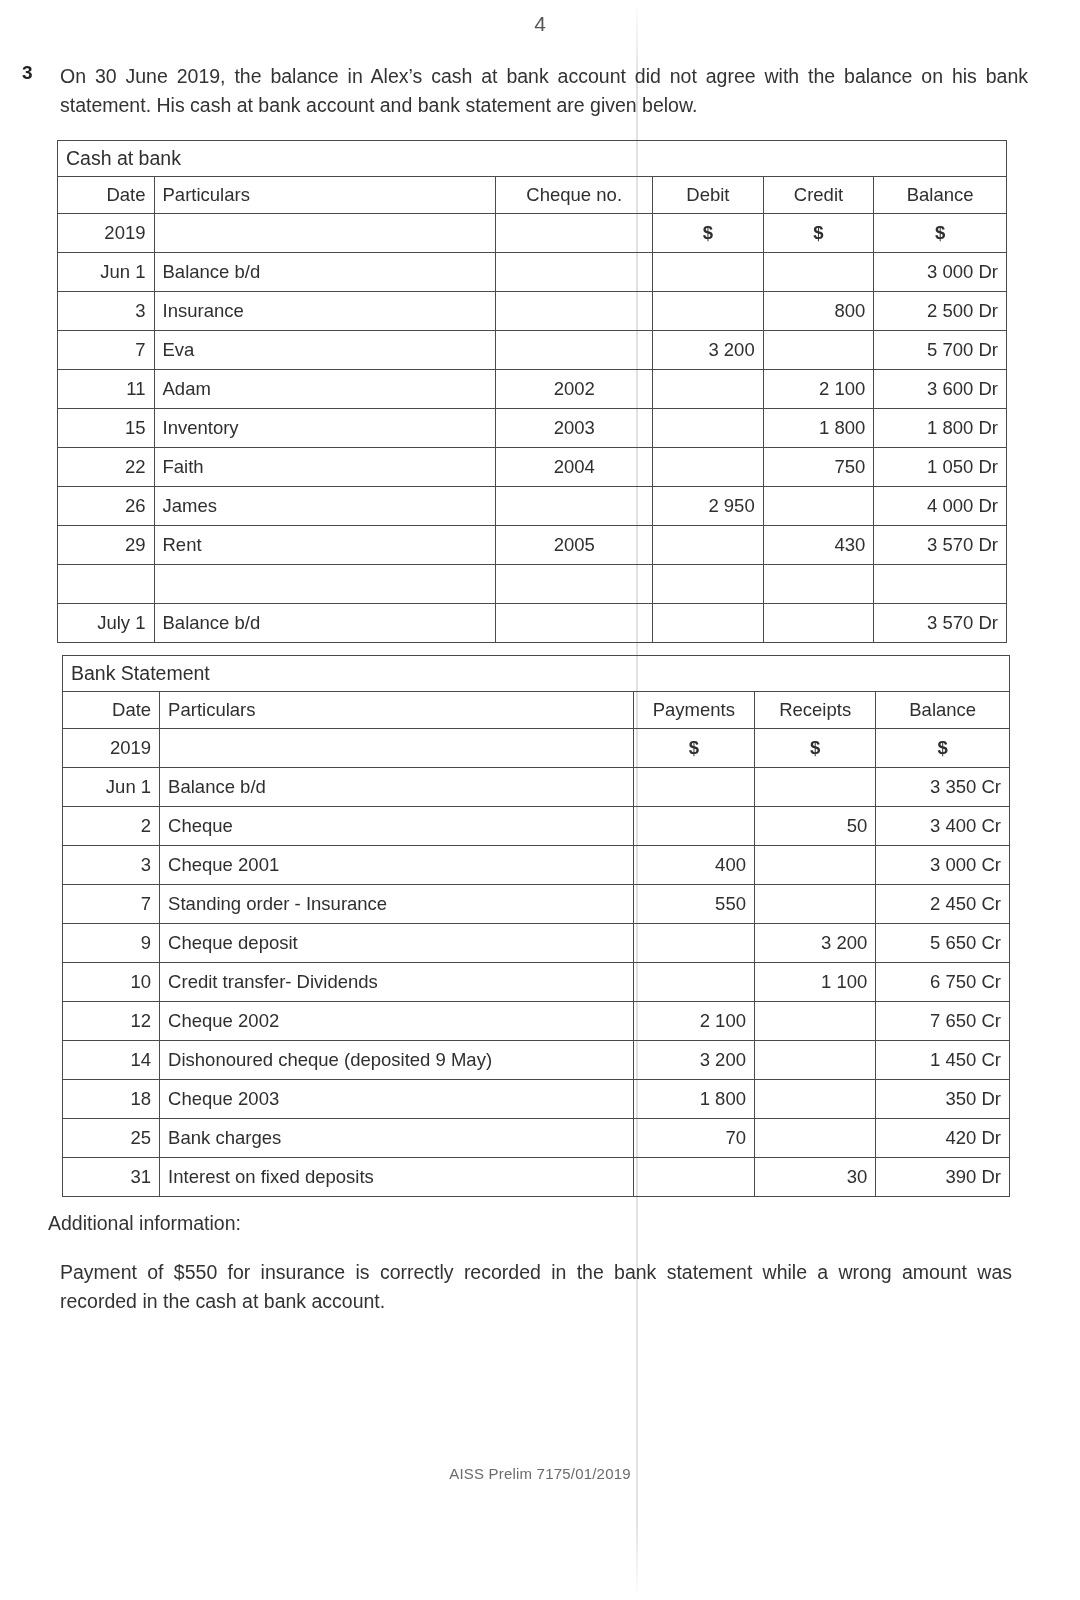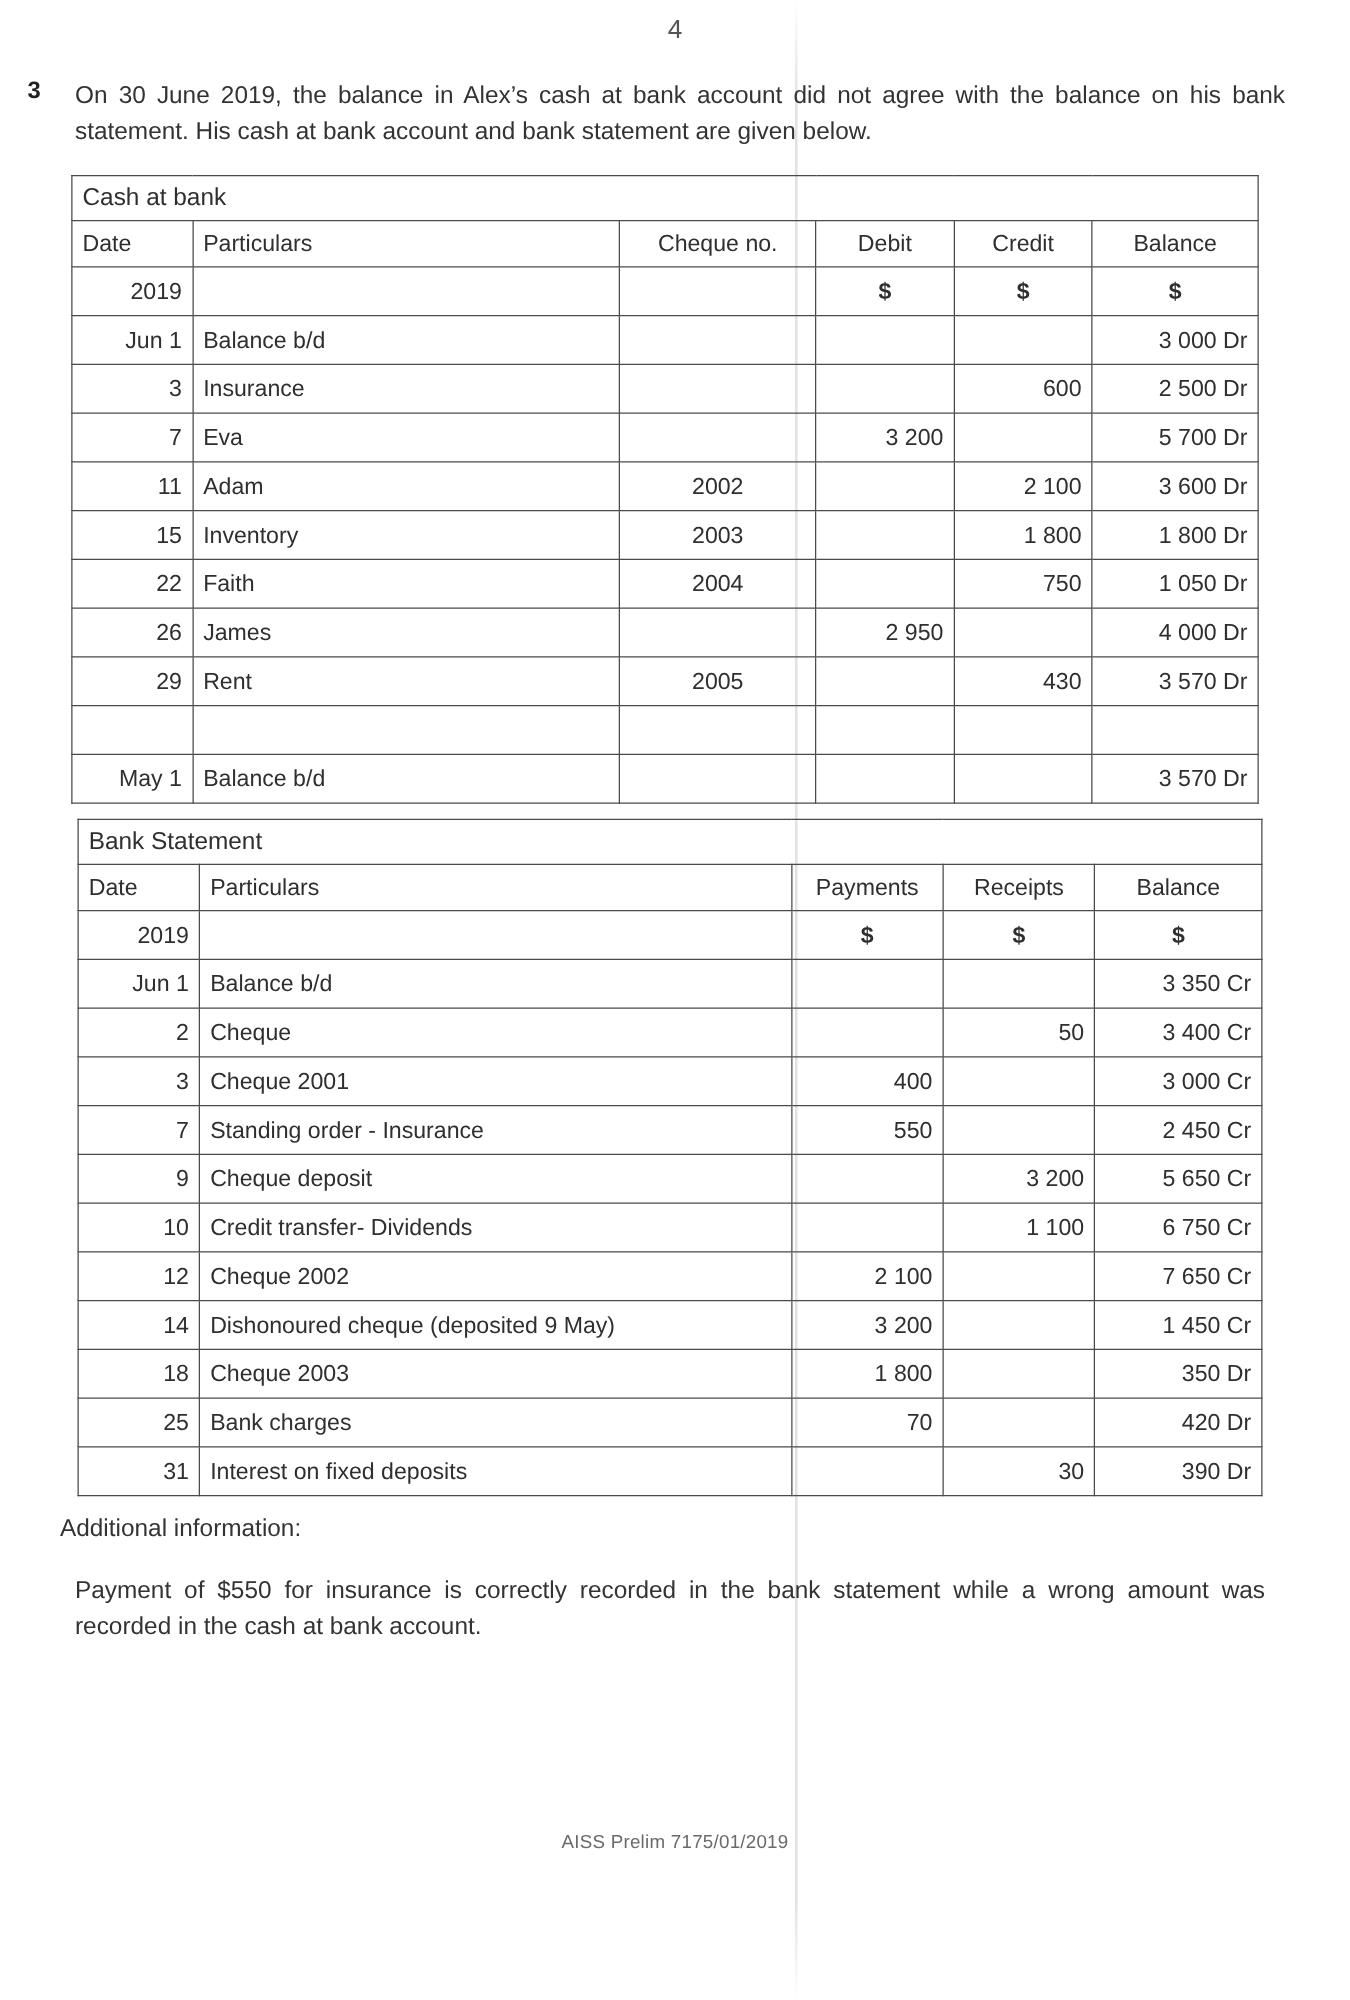--- a/index.html
+++ b/index.html
@@ -86,21 +86,21 @@
   .hdr td {
     font-weight: bold;
     height: 36px;
   }
   .c-date   { width: 96px;  text-align: right; }
   .c-part   { width: 340px; text-align: left; }
   .c-cheque { width: 156px; text-align: center; }
   .c-num    { width: 110px; text-align: right; }
   .c-bal    { width: 132px; text-align: right; }
 
-  .hdr .c-date   { text-align: left; }
+  .hdr .c-date   { text-align: right; }
   .hdr .c-part   { text-align: left; }
   .hdr .c-cheque { text-align: center; }
   .hdr .c-num    { text-align: center; }
   .hdr .c-bal    { text-align: center; }
 
   .yr td { height: 38px; font-weight: bold; }
   .yr .c-num, .yr .c-bal { text-align: center; font-weight: bold; }
 
   tr.row td { height: 38px; }
   tr.blank td { height: 38px; }
@@ -192,21 +192,21 @@
           <td class="c-cheque"></td>
           <td class="c-num"></td>
           <td class="c-num"></td>
           <td class="c-bal">3 000 Dr</td>
         </tr>
         <tr class="row">
           <td class="c-date">3</td>
           <td class="c-part">Insurance</td>
           <td class="c-cheque"></td>
           <td class="c-num"></td>
-          <td class="c-num">600</td>
+          <td class="c-num">800</td>
           <td class="c-bal">2 500 Dr</td>
         </tr>
         <tr class="row">
           <td class="c-date">7</td>
           <td class="c-part">Eva</td>
           <td class="c-cheque"></td>
           <td class="c-num">3 200</td>
           <td class="c-num"></td>
           <td class="c-bal">5 700 Dr</td>
         </tr>
@@ -252,21 +252,21 @@
         </tr>
         <tr class="blank">
           <td class="c-date"></td>
           <td class="c-part"></td>
           <td class="c-cheque"></td>
           <td class="c-num"></td>
           <td class="c-num"></td>
           <td class="c-bal"></td>
         </tr>
         <tr class="row">
-          <td class="c-date">May 1</td>
+          <td class="c-date">July 1</td>
           <td class="c-part">Balance b/d</td>
           <td class="c-cheque"></td>
           <td class="c-num"></td>
           <td class="c-num"></td>
           <td class="c-bal">3 570 Dr</td>
         </tr>
       </tbody>
   </table>
 
   <table class="ledger" id="bank-statement-table">

